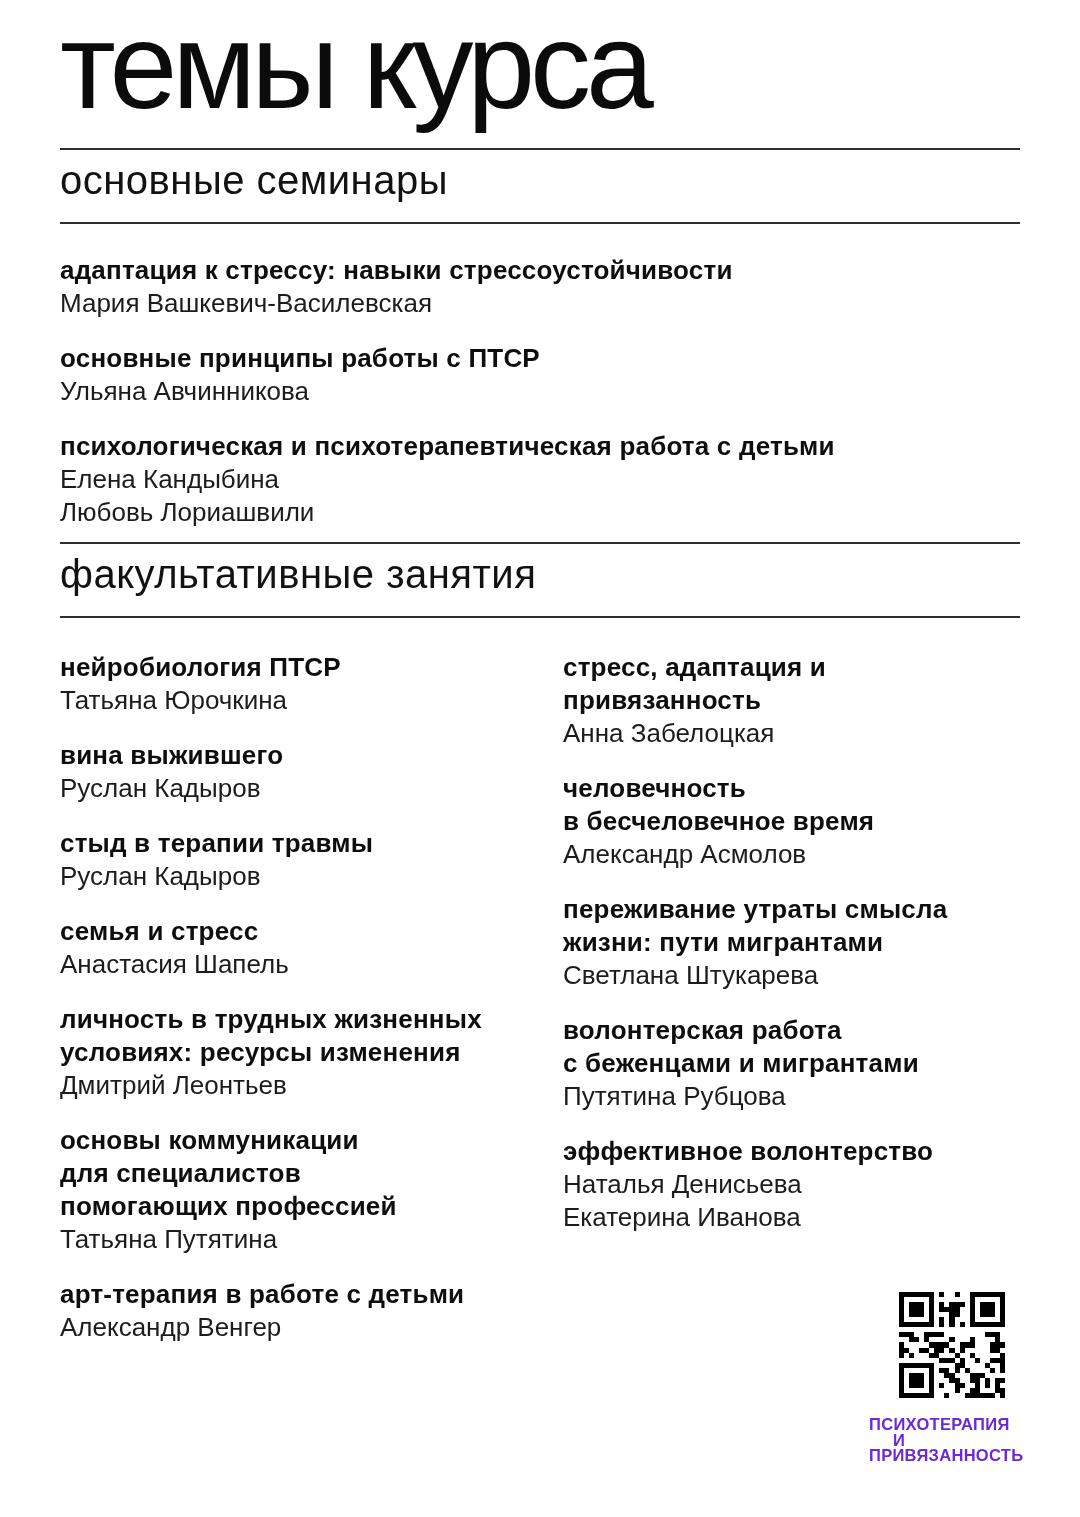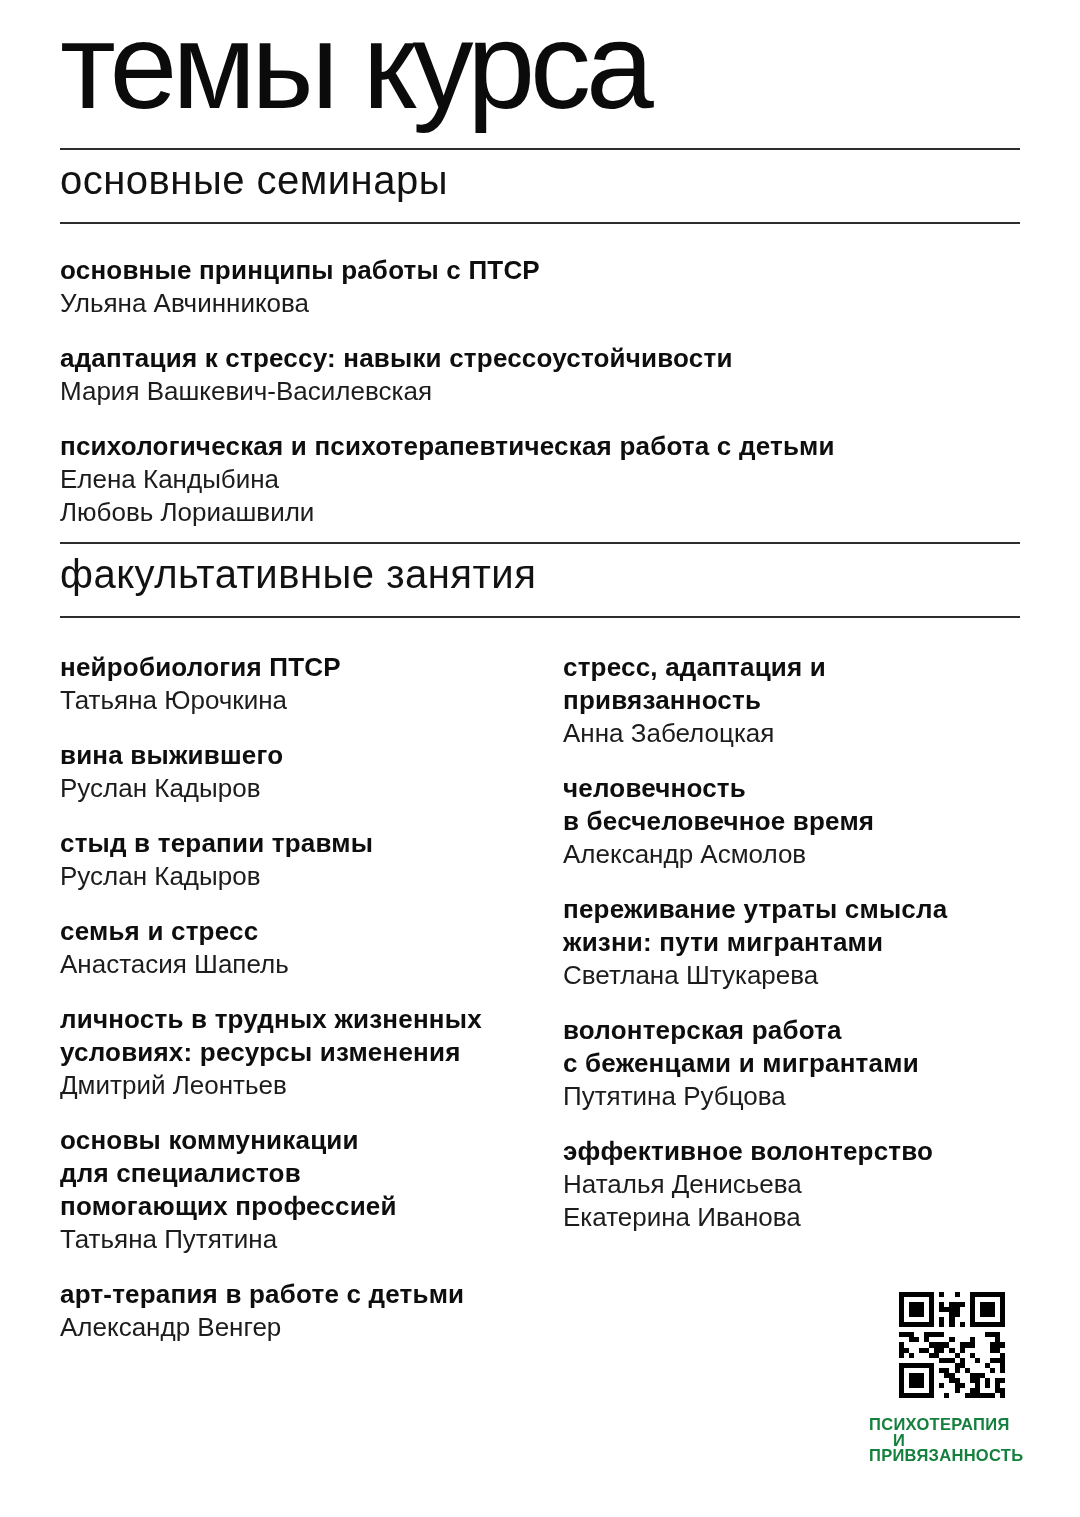--- a/index.html
+++ b/index.html
@@ -63,44 +63,44 @@
     width:170px;
   }
   .qr-box{margin-left:30px;width:106px;height:106px;}
   .qr-box svg{display:block;width:106px;height:106px;}
   .logo-lockup{
     margin-top:19px;
     font-size:16.5px;
     line-height:15.5px;
     font-weight:600;
     letter-spacing:0.3px;
-    color:#15803d;
+    color:#6d28d9;
   }
   .logo-line-mid{padding-left:24px;}
 </style>
 </head>
 <body>
 
 <div class="page">
   <div class="content">
 
     <h1 class="page-title">темы курса</h1>
 
     <div class="rule rule-1"></div>
     <div class="section-head">основные семинары</div>
     <div class="rule rule-2"></div>
 
     <div class="seminar-list">
       <div class="item">
+        <div class="item-title">адаптация к стрессу: навыки стрессоустойчивости</div>
+        <div class="speaker">Мария Вашкевич-Василевская</div>
+      </div>
+      <div class="item">
         <div class="item-title">основные принципы работы с ПТСР</div>
         <div class="speaker">Ульяна Авчинникова</div>
-      </div>
-      <div class="item">
-        <div class="item-title">адаптация к стрессу: навыки стрессоустойчивости</div>
-        <div class="speaker">Мария Вашкевич-Василевская</div>
       </div>
       <div class="item">
         <div class="item-title">психологическая и психотерапевтическая работа с детьми</div>
         <div class="speaker">Елена Кандыбина</div>
         <div class="speaker">Любовь Лориашвили</div>
       </div>
     </div>
 
     <div class="rule rule-3"></div>
     <div class="section-head">факультативные занятия</div>

